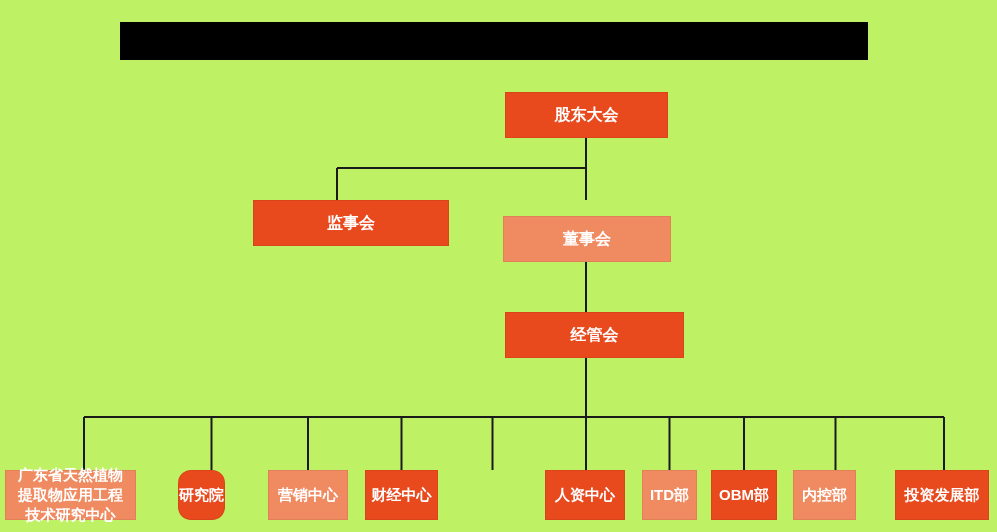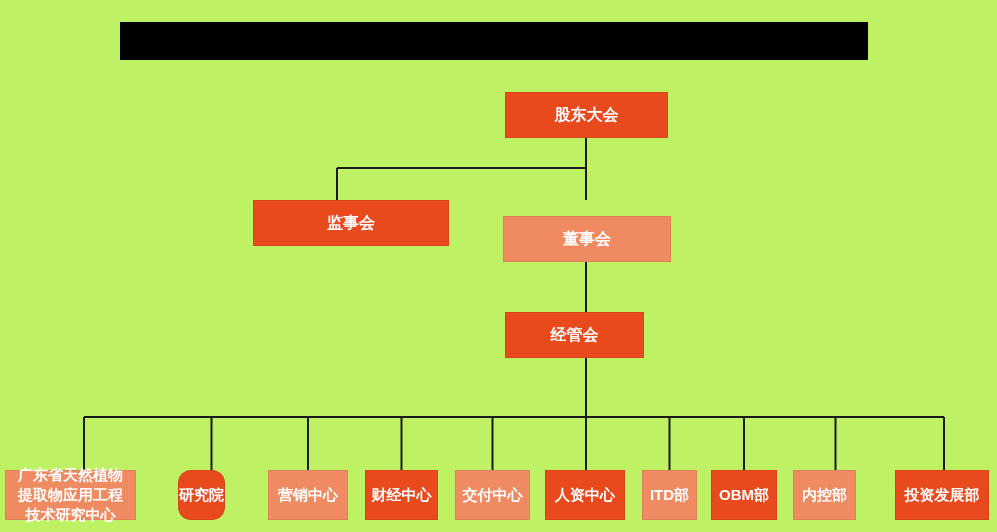--- a/index.html
+++ b/index.html
@@ -43,21 +43,21 @@
     font-weight: bold;
     text-align: center;
     border: 1px solid rgba(0,0,0,0.06);
   }
   .tone-primary { background: var(--primary); }
   .tone-secondary { background: var(--secondary); }
   .lvl { font-size: 16px; }
   .n-shareholders { left: 505px; top: 92px;  width: 163px; height: 46px; }
   .n-supervisory  { left: 253px; top: 200px; width: 196px; height: 46px; }
   .n-board        { left: 503px; top: 216px; width: 168px; height: 46px; }
-  .n-management   { left: 505px; top: 312px; width: 139px; height: 46px; }
+  .n-management   { left: 505px; top: 312px; width: 179px; height: 46px; }
   .dept { top: 470px; height: 50px; font-size: 15px; }
   .dept-1  { left: 5px;   width: 131px; font-size: 15px; line-height: 1.35; padding: 0 8px; }
   .dept-2  { left: 178px; width: 47px; border-radius: 13px; }
   .dept-3  { left: 268px; width: 80px; }
   .dept-4  { left: 365px; width: 73px; }
   .dept-5  { left: 455px; width: 75px; }
   .dept-6  { left: 545px; width: 80px; }
   .dept-7  { left: 642px; width: 55px; }
   .dept-8  { left: 711px; width: 66px; }
   .dept-9  { left: 793px; width: 63px; text-align: center; }
@@ -97,21 +97,20 @@
   <div class="node lvl n-management tone-primary">经管会</div>
 
   <div class="node dept dept-1 tone-secondary">广东省天然植物提取物应用工程技术研究中心</div>
 
   <div class="node dept dept-2 tone-primary">研究院</div>
 
   <div class="node dept dept-4 tone-primary">财经中心</div>
 
   <div class="node dept dept-3 tone-secondary">营销中心</div>
 
-  <div class="node dept dept-5 tone-secondary">交付中心</div>
 
   <div class="node dept dept-6 tone-primary">人资中心</div>
 
   <div class="node dept dept-7 tone-secondary">ITD部</div>
 
   <div class="node dept dept-8 tone-primary">OBM部</div>
 
   <div class="node dept dept-9 tone-secondary">内控部</div>
 
   <div class="node dept dept-10 tone-primary">投资发展部</div>

